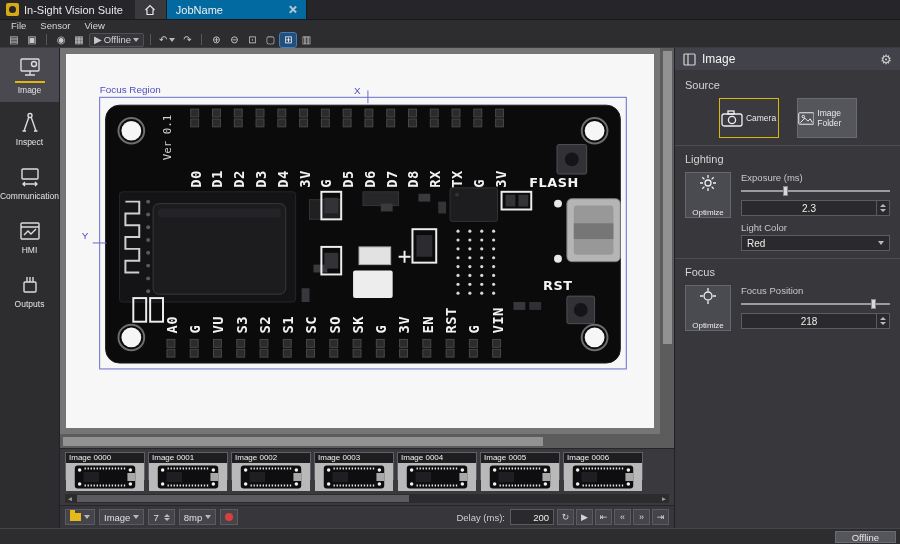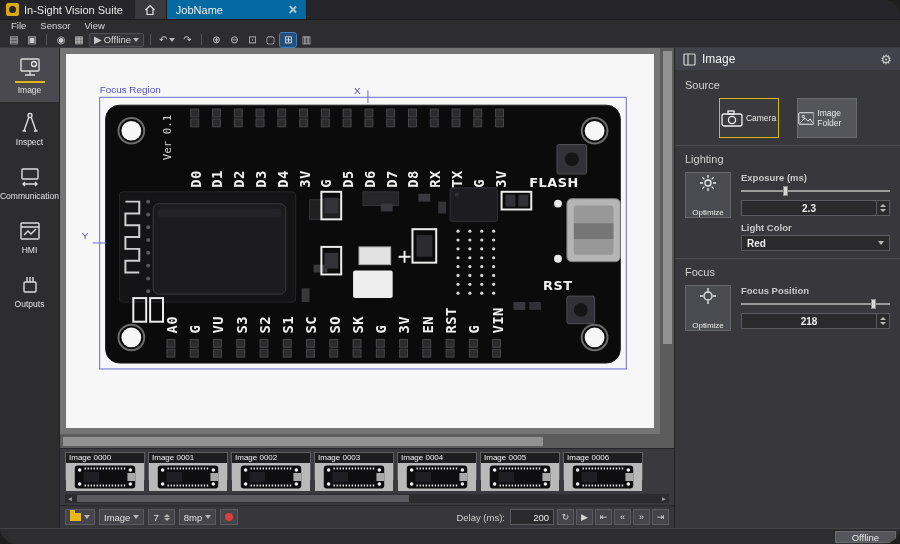--- a/index.html
+++ b/index.html
@@ -1,18 +1,18 @@
 <!DOCTYPE html>
 <html><head>
 <meta charset="utf-8">
 <style>
   * { box-sizing: border-box; margin: 0; padding: 0; }
   html,body { width:900px; height:544px; overflow:hidden; }
   body { font-family:"Liberation Sans", sans-serif; background:#1e1e1e; }
-  .app { position:relative; width:900px; height:544px; background:#2d2d30; color:#ddd; font-size:11px; overflow:hidden;border-radius:17px; }
+  .app { position:relative; width:900px; height:544px; background:#2d2d30; color:#ddd; font-size:11px; overflow:hidden; }
 
   
   .titlebar { height:20px; background:#26262a; display:flex; align-items:stretch; border-bottom:1px solid #1a1a1c; }
   .app-ico { width:13px; height:13px; margin:3px 5px 0 6px; background:#d9a913; border-radius:2px; position:relative; flex:none; }
   .app-ico::after { content:""; position:absolute; left:3px; top:3px; width:7px; height:7px; border-radius:50%; background:#26262a; }
   .app-title { line-height:20px; font-size:11px; color:#e8e8e8; margin-right:12px; white-space:nowrap; }
   .tab { display:flex; align-items:center; padding:0 9px; font-size:11px; color:#f0f0f0; border-right:1px solid #1a1a1c; }
   .tab-home { background:#39393e; width:32px; justify-content:center; }
   .tab-job { background:#0369a1; min-width:140px; justify-content:space-between; }
   .close-x { width:9px; height:9px; margin-left:14px; position:relative; opacity:.8; }
@@ -101,21 +101,21 @@
   .sec-label { font-size:11px; color:#d5d5d5; margin:4px 0 7px 0; }
   .divider { border-top:1px solid #4c4c52; margin:7px -10px; }
   .src-row { display:flex; justify-content:center; gap:18px; margin-bottom:6px; }
   .src-btn { width:60px; height:40px; display:flex; flex-direction:row; align-items:center; justify-content:center; gap:3px; font-size:8.5px; color:#ececec; }
   .src-btn.selected { border:1px solid #d8b80e; background:#3a3a3f; }
   .src-btn.plain { border:1px solid #6a6a70; background:#55555c; }
   .src-btn svg { stroke:#f0f0f0; fill:none; stroke-width:1.3; }
   .opt-row { display:flex; gap:10px; align-items:flex-start; margin-bottom:4px; }
   .opt-btn { width:46px; height:46px; flex:none; background:#4a4a51; border:1px solid #67676d; display:flex; flex-direction:column; align-items:center; justify-content:center; gap:16px; font-size:8px; color:#ececec; }
   .opt-btn svg { stroke:#f0f0f0; fill:none; stroke-width:1.3; }
-  .opt-col { flex:1; min-width:0;font-weight:bold; }
+  .opt-col { flex:1; min-width:0; }
   .ctl-label { font-size:9.5px; color:#c9c9c9; margin-bottom:2px; }
   .slider { position:relative; height:12px; margin-bottom:3px; }
   .slider-track { position:absolute; left:0; right:0; top:5px; height:2px; background:#9c9c9c; }
   .slider-handle { position:absolute; top:1px; width:5px; height:10px; background:#d8d8d8; border:1px solid #8a8a8a; }
   .spin { display:flex; align-items:center; height:16px; background:#2a2a2c; border:1px solid #5b5b61; }
   .spin-val { flex:1; text-align:center; font-size:10px; color:#eee; }
   .spin-side { width:13px; align-self:stretch; border-left:1px solid #5b5b61; display:flex; flex-direction:column; align-items:center; justify-content:center; gap:2px; }
   .dd { display:flex; align-items:center; height:16px; background:#2a2a2c; border:1px solid #5b5b61; padding:0 5px; font-size:10px; color:#eee; margin-top:2px; }
   .dd .caret { margin-left:auto; }
   .mt6 { margin-top:6px; }

